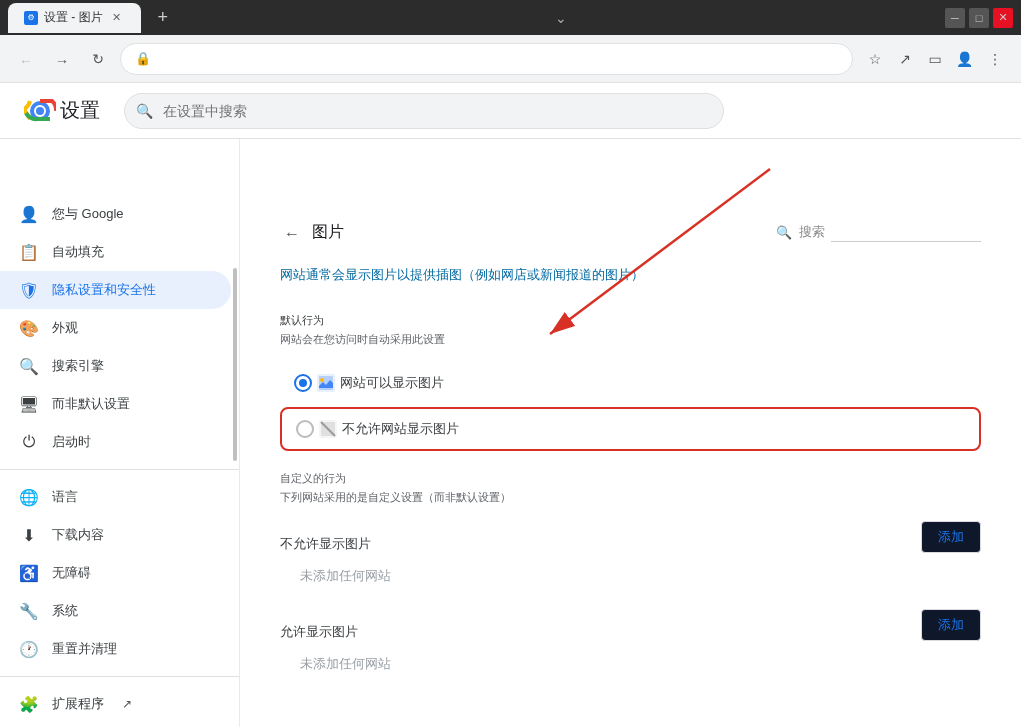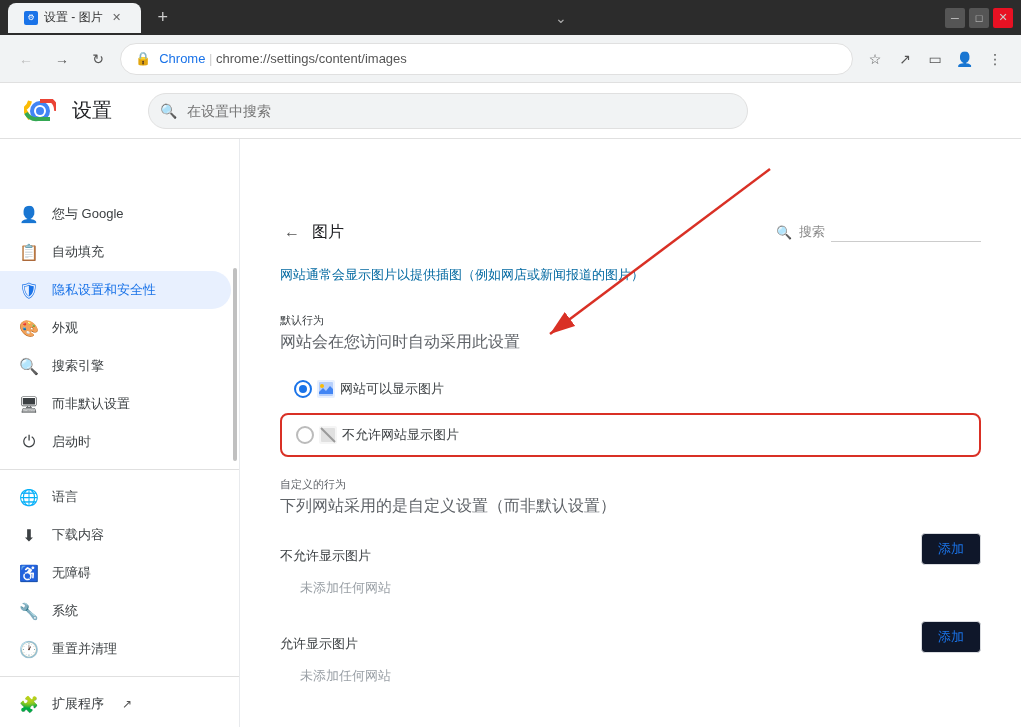--- a/index.html
+++ b/index.html
@@ -241,21 +241,21 @@
       line-height: 1.5;
     }
 
     .section-label {
       font-size: 11px;
       color: #3c4043;
       font-weight: 500;
       margin-bottom: 4px;
     }
     .section-sub {
-      font-size: 16px;
+      font-size: 11px;
       color: #5f6368;
       margin-bottom: 16px;
     }
 
     
     .radio-option {
       display: flex;
       align-items: center;
       gap: 4px;
       padding: 10px 14px;
@@ -360,36 +360,31 @@
     <div class="ctrl-btn ctrl-close">✕</div>
   </div>
 </div>
 
 <div class="addressbar">
   <div class="nav-btn disabled">←</div>
   <div class="nav-btn">→</div>
   <div class="nav-btn">↻</div>
   <div class="url-bar">
     <span class="secure-icon">🔒</span>
-    <span class="url-text">
-      <span style="color:#1a73e8">Chrome</span>
-      <span style="color:#ccc"> | </span>
-      <span>chrome://settings/content/images</span>
-    </span>
   </div>
   <div class="addressbar-actions">
     <div class="addr-action-btn">☆</div>
     <div class="addr-action-btn">↗</div>
     <div class="addr-action-btn">▭</div>
     <div class="addr-action-btn">👤</div>
     <div class="addr-action-btn">⋮</div>
   </div>
 </div>
 
-<div style="position:absolute; top:83px; left:0; right:0; z-index:10; background:#fff; height:56px; display:flex; align-items:center; padding:0 24px; gap:16px; border-bottom:1px solid #e0e0e0;">
+<div style="position:absolute; top:83px; left:0; right:0; z-index:10; background:#fff; height:56px; display:flex; align-items:center; padding:0 24px; gap:4px; border-bottom:1px solid #e0e0e0;">
 
   <svg width="32" height="32" viewBox="0 0 32 32">
     <circle cx="16" cy="16" r="16" fill="#fff"></circle>
     <circle cx="16" cy="16" r="10" fill="#4285f4"></circle>
     <circle cx="16" cy="16" r="6" fill="#fff"></circle>
     <circle cx="16" cy="16" r="4" fill="#4285f4"></circle>
     <path d="M16 6 L28 6 A12 12 0 0 1 32 16" stroke="#ea4335" stroke-width="4" fill="none"></path>
     <path d="M6 24 L0 14 A12 12 0 0 0 6 6" stroke="#fbbc05" stroke-width="4" fill="none"></path>
     <path d="M26 24 L14 24 A12 12 0 0 1 2 18" stroke="#34a853" stroke-width="4" fill="none"></path>
   </svg>

